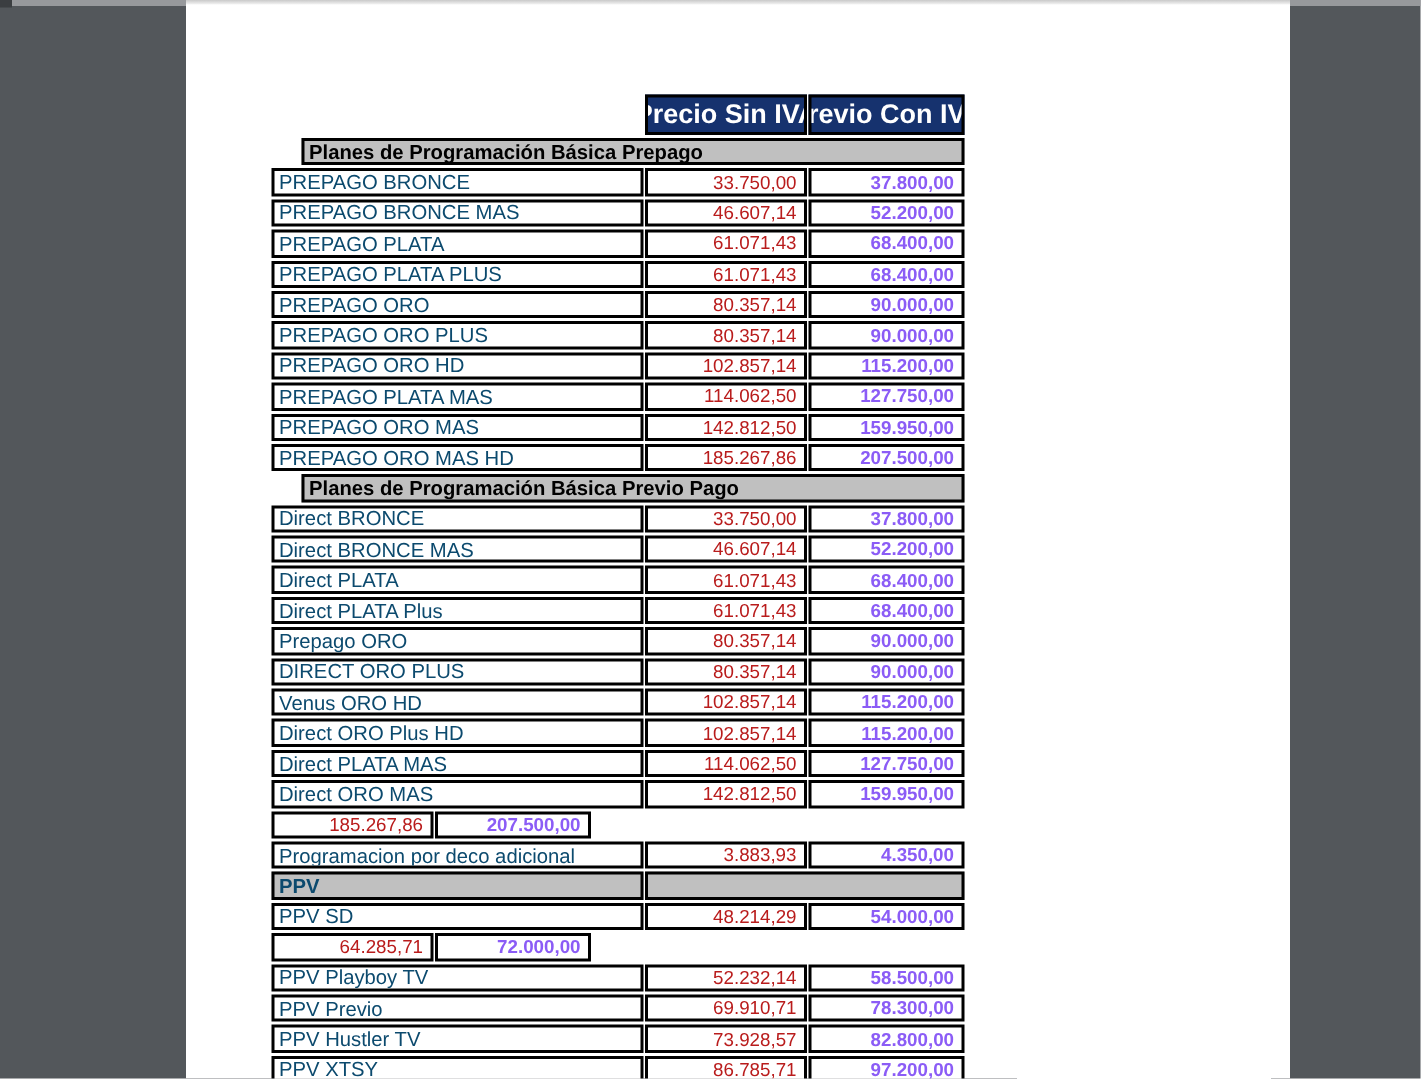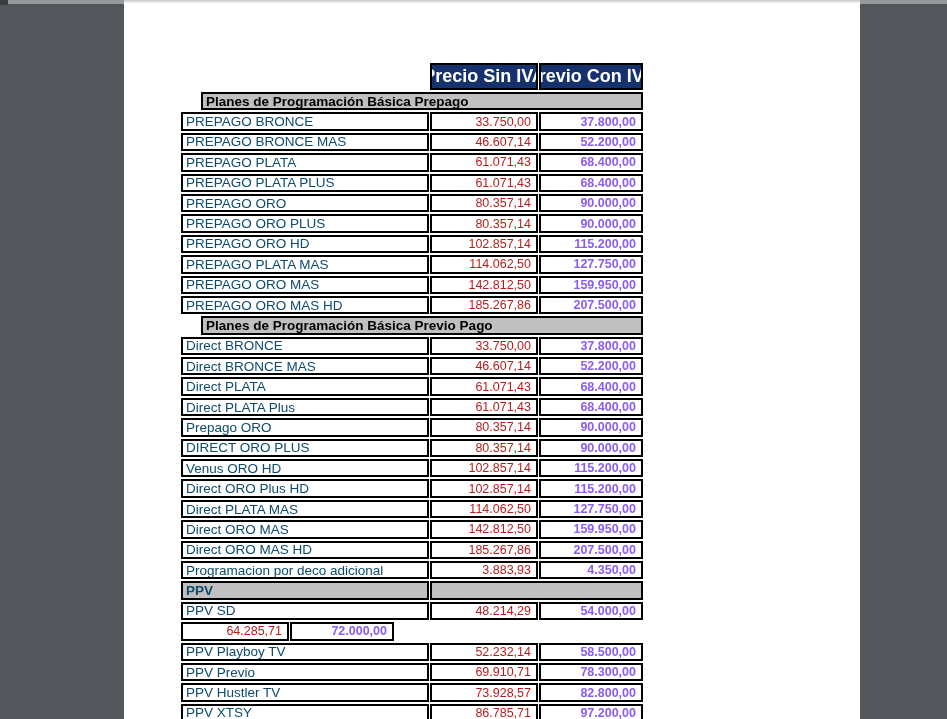--- a/index.html
+++ b/index.html
@@ -165,21 +165,20 @@
           <div class="cell c1">Direct PLATA MAS</div>
           <div class="cell c2">114.062,50</div>
           <div class="cell c3">127.750,00</div>
         </div>
         <div class="row">
           <div class="cell c1">Direct ORO MAS</div>
           <div class="cell c2">142.812,50</div>
           <div class="cell c3">159.950,00</div>
         </div>
         <div class="row">
-          <div class="cell c1">Direct ORO MAS HD</div>
           <div class="cell c2">185.267,86</div>
           <div class="cell c3">207.500,00</div>
         </div>
         <div class="row">
           <div class="cell c1">Programacion por deco adicional</div>
           <div class="cell c2">3.883,93</div>
           <div class="cell c3">4.350,00</div>
         </div>
         <div class="row">
           <div class="cell c1 section-cell">PPV</div>

